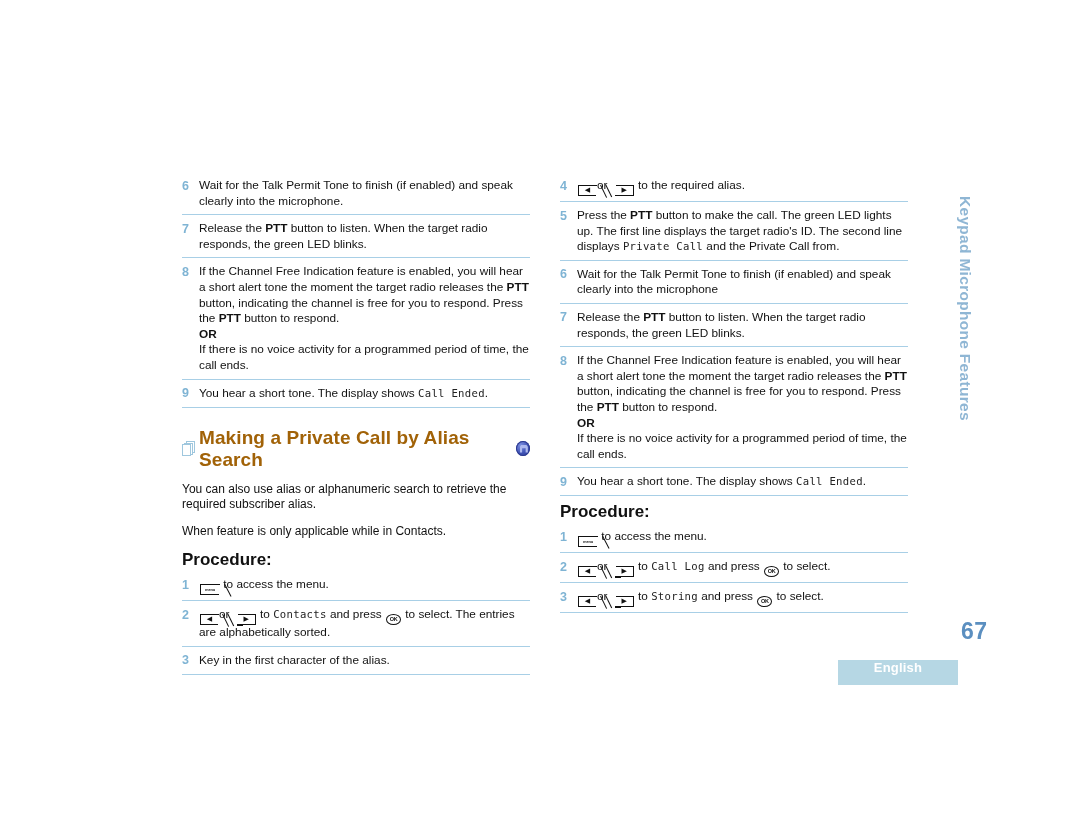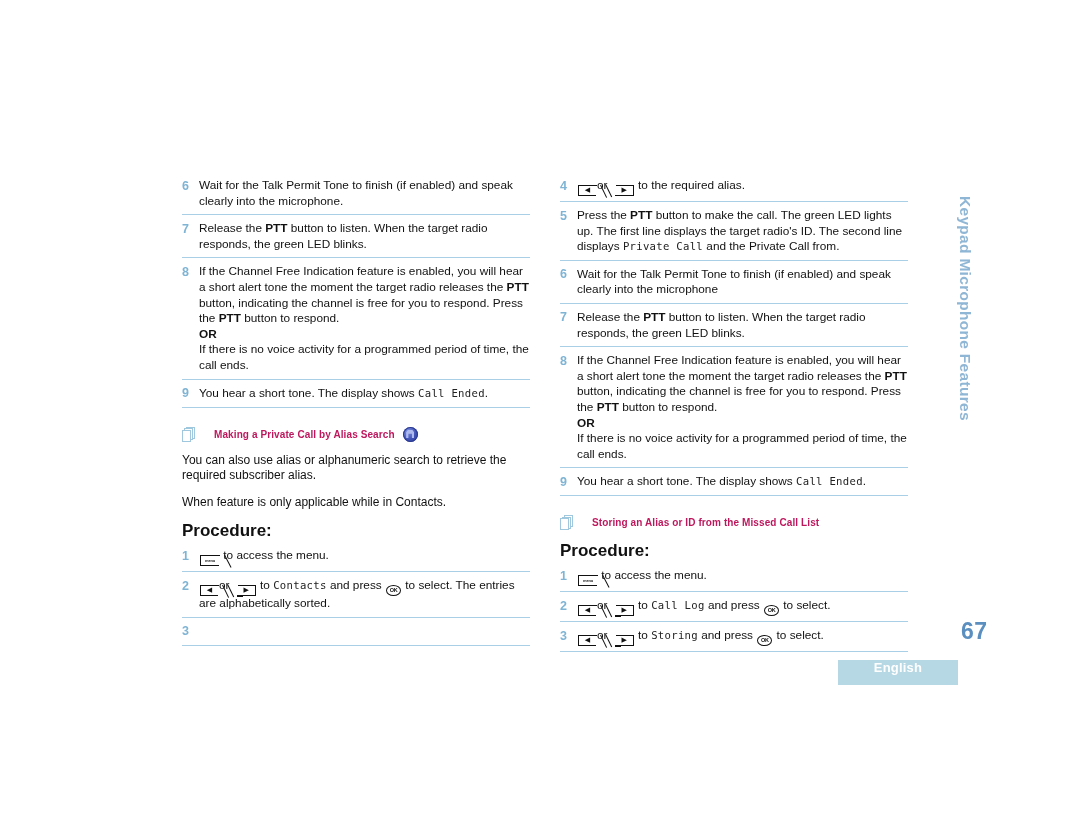--- a/index.html
+++ b/index.html
@@ -77,24 +77,24 @@
     color: #111;
   }
 
   
   .section-head {
     display: flex;
     align-items: center;
     margin: 19px 0 11px 0;
   }
   .sec-title {
-    font-size: 10px;
-    font-weight: bold;
-    color: #be185d;
-    margin-left: 19px;
+    font-size: 19px;
+    font-weight: bold;
+    color: #a16207;
+    margin-left: 4px;
     letter-spacing: 0.1px;
   }
 
   
   .pages-icon {
     position: relative;
     width: 13px;
     height: 15px;
     flex: 0 0 13px;
   }
@@ -322,20 +322,21 @@
         <div class="step">
           <div class="step-num">1</div>
           <div class="step-body"><span class="key key-menu">menu</span><span> to access the menu.</span></div>
         </div>
         <div class="step">
           <div class="step-num">2</div>
           <div class="step-body"><span class="key key-left">◀</span><span>or </span><span class="key key-right">▶</span><span> to </span><span class="disp">Contacts</span><span> and press </span><span class="key key-ok">OK</span><span> to select. The entries are alphabetically sorted.</span></div>
         </div>
         <div class="step">
           <div class="step-num">3</div>
+          <div class="step-body"><span>Key in the first character of the alias.</span></div>
         </div>
       </div>
   </div>
 
   <div class="col col-right">
     <div>
         <div class="step">
           <div class="step-num">4</div>
           <div class="step-body"><span class="key key-left">◀</span><span>or </span><span class="key key-right">▶</span><span> to the required alias.</span></div>
         </div>
@@ -354,28 +355,20 @@
         <div class="step">
           <div class="step-num">8</div>
           <div class="step-body"><span>If the Channel Free Indication feature is enabled, you will hear a short alert tone the moment the target radio releases the </span><span class="b">PTT</span><span> button, indicating the channel is free for you to respond. Press the </span><span class="b">PTT</span><span> button to respond.</span><br><span class="b">OR</span><br><span>If there is no voice activity for a programmed period of time, the call ends.</span></div>
         </div>
         <div class="step">
           <div class="step-num">9</div>
           <div class="step-body"><span>You hear a short tone. The display shows </span><span class="disp">Call Ended</span><span>.</span></div>
         </div>
       </div>
     <div>
-        <div class="section-head">
-          <span class="pages-icon">
-            <i></i>
-            <i></i>
-            <i></i>
-          </span>
-          <span class="sec-title">Storing an Alias or ID from the Missed Call List</span>
-        </div>
         <div class="procedure-label">Procedure:</div>
         <div class="step">
           <div class="step-num">1</div>
           <div class="step-body"><span class="key key-menu">menu</span><span> to access the menu.</span></div>
         </div>
         <div class="step">
           <div class="step-num">2</div>
           <div class="step-body"><span class="key key-left">◀</span><span>or </span><span class="key key-right">▶</span><span> to </span><span class="disp">Call Log</span><span> and press </span><span class="key key-ok">OK</span><span> to select.</span></div>
         </div>
         <div class="step">

